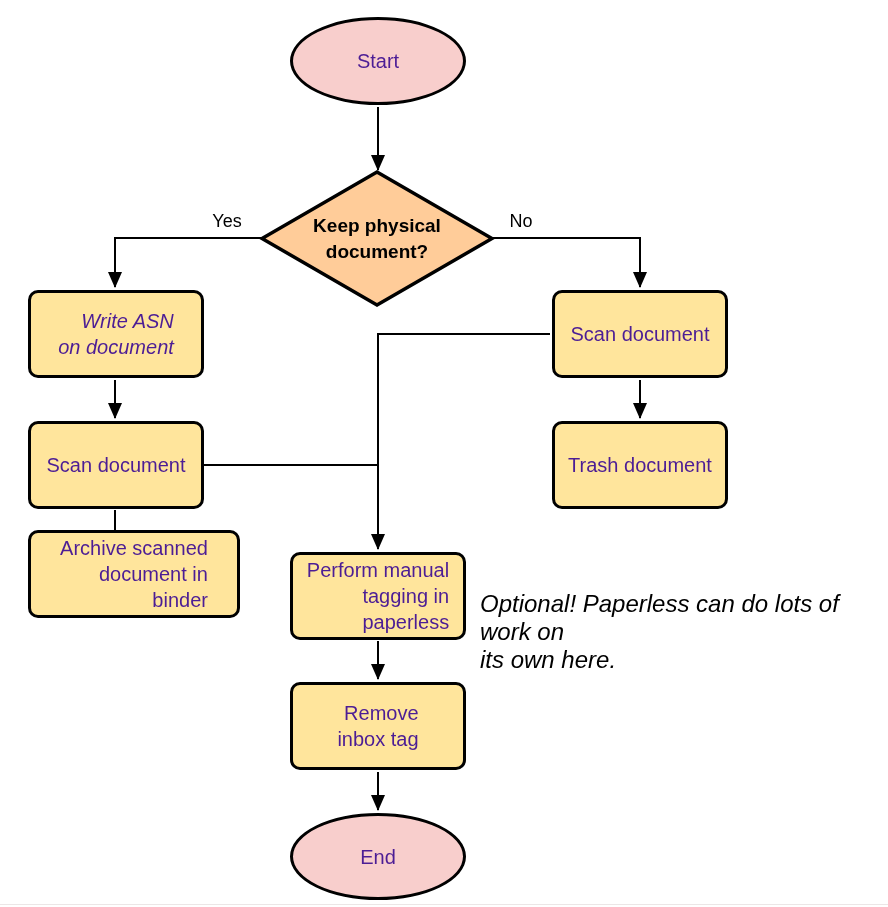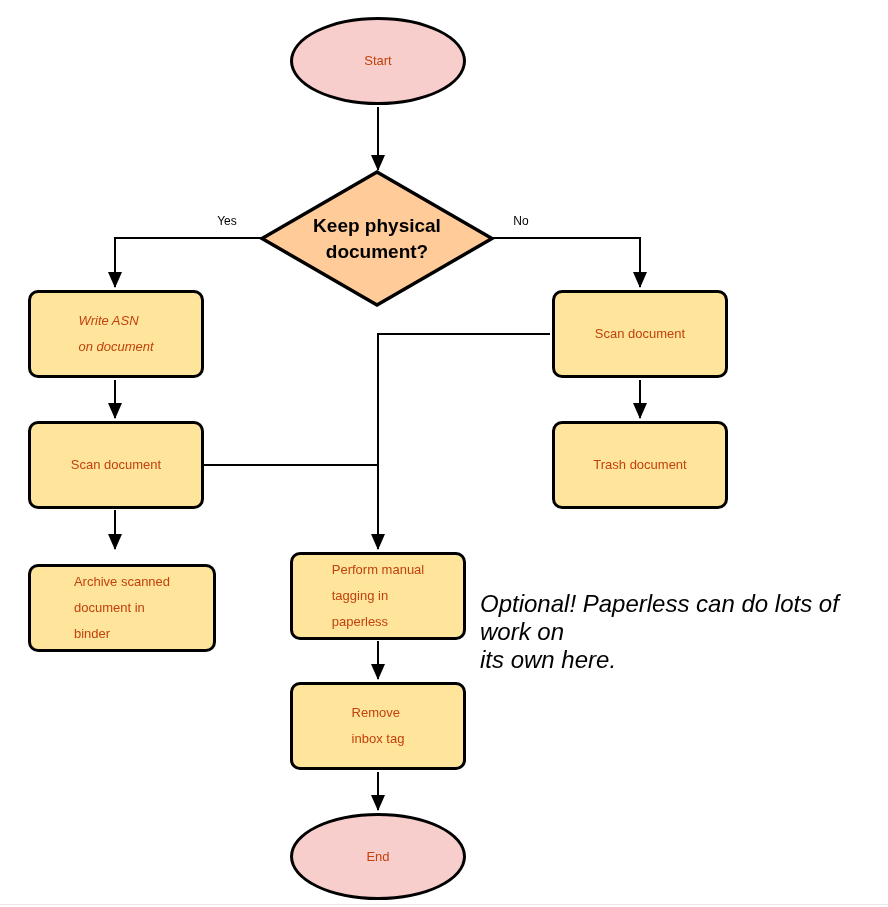--- a/index.html
+++ b/index.html
@@ -11,24 +11,24 @@
     width:888px; height:907px;
     background:#ffffff;
     overflow:hidden;
   }
 
   .edges { position:absolute; left:0; top:0; }
 
   .node {
     position:absolute;
     display:flex; align-items:center; justify-content:center;
-    text-align:left;
-    font-size:13px; line-height:26px;
+    text-align:right;
+    font-size:20px; line-height:26px;
     white-space:pre-line;
-    color:#c2410c;
+    color:#4c1d95;
   }
   .process {
     background:#ffe59c;
     border:3px solid #000;
     border-radius:10px;
   }
   .terminal {
     background:#f8cecc;
     border:3px solid #000;
     border-radius:50%;
@@ -41,21 +41,21 @@
     display:flex; align-items:center; justify-content:center;
     text-align:center; font-size:19px; line-height:26px;
     white-space:pre-line;
     font-weight:bold;
   }
 
   .edge-label {
     position:absolute;
     width:48px;
     text-align:center;
-    font-size:12px;
+    font-size:18px;
     line-height:22px;
   }
 
   .annotation {
     position:absolute;
     left:480px; top:590px;
     width:404px;
     font-size:24px;
     font-style:italic;
     line-height:28px;
@@ -100,21 +100,21 @@
     <div class="decision-label">Keep physical
 document?</div>
   </div>
 
   <div class="edge-label" style="left:203px; top:210px;">Yes</div>
   <div class="edge-label" style="left:497px; top:210px;">No</div>
 
   <div class="node process" style="left:28px; top:290px; width:176px; height:88px;font-style:italic;">Write ASN
 on document</div>
   <div class="node process" style="left:28px; top:421px; width:176px; height:88px;">Scan document</div>
-  <div class="node process" style="left:28px; top:564px; width:188px; height:88px;">Archive scanned
+  <div class="node process" style="left:28px; top:530px; width:212px; height:88px;">Archive scanned
 document in
 binder</div>
 
   <div class="node process" style="left:552px; top:290px; width:176px; height:88px;">Scan document</div>
   <div class="node process" style="left:290px; top:552px; width:176px; height:88px;">Perform manual
 tagging in
 paperless</div>
 
   <div class="node process" style="left:552px; top:421px; width:176px; height:88px;">Trash document</div>
   <div class="node terminal" style="left:290px; top:813px; width:176px; height:87px;">End</div>

